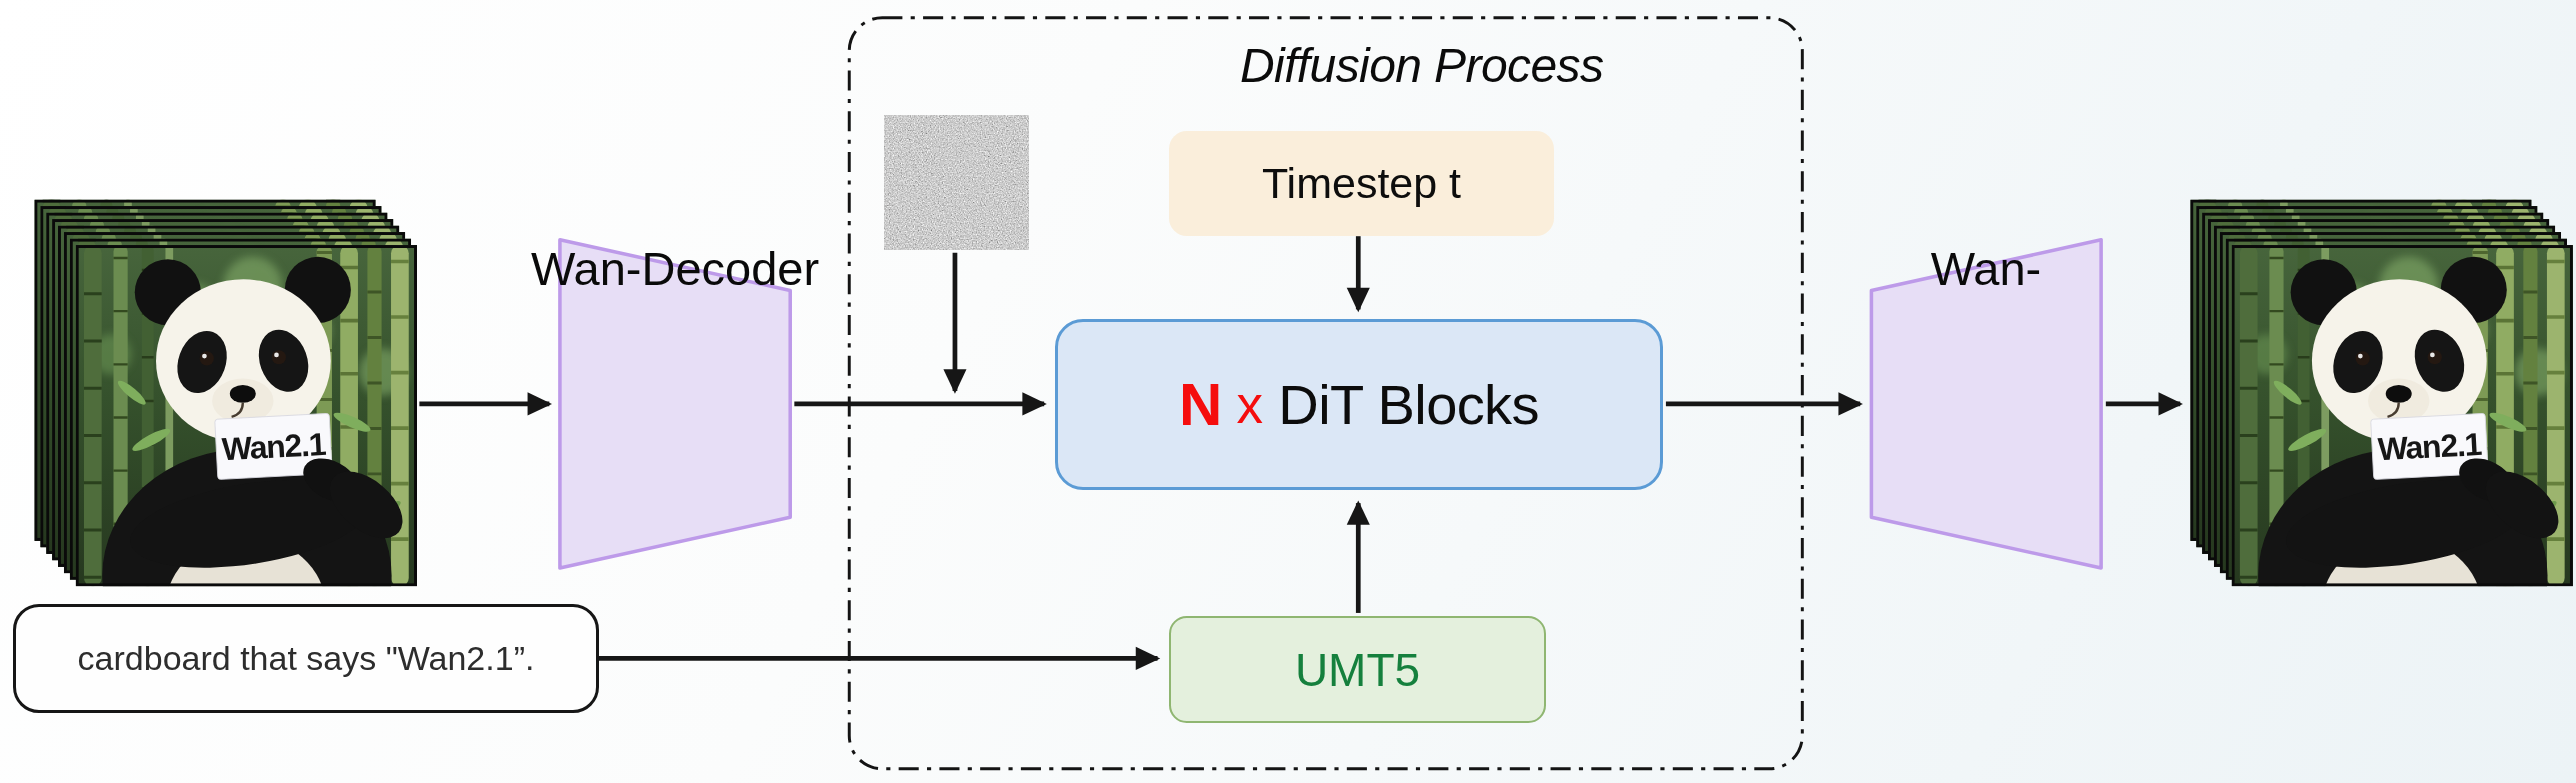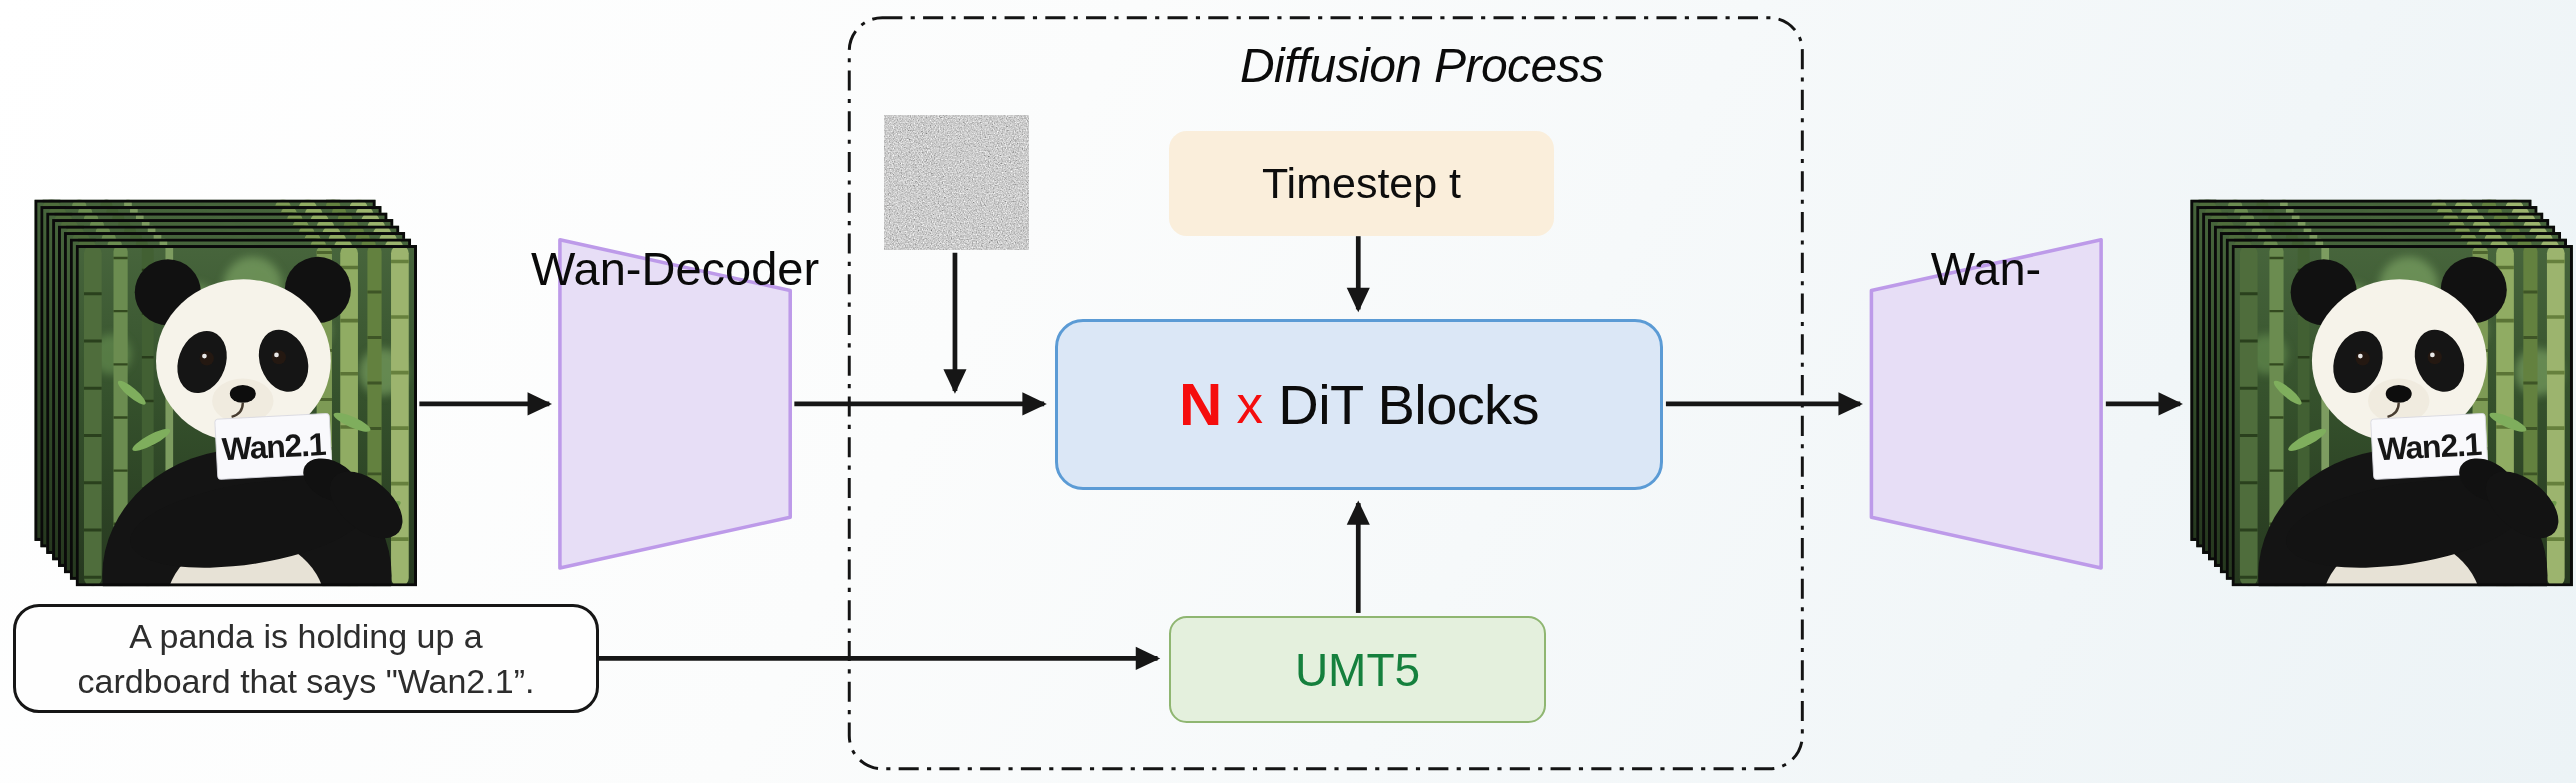--- a/index.html
+++ b/index.html
@@ -205,21 +205,20 @@
     <span class="times" style="color:#f50d0d">x</span>
     <span class="ditlabel">DiT Blocks</span>
   </div>
 
 
   <div class="abs box umt5">
     <span>UMT5</span>
   </div>
 
   <div class="abs box prompt">
-    <div>A panda is holding up a</div>
     <div>cardboard that says "Wan2.1”.</div>
   </div>
 
   <div class="abs traplabel enc">
     <div>Wan-</div>
     <div>Decoder</div>
   </div>
 
   <div class="abs traplabel dec">
     <div>Wan-</div>

